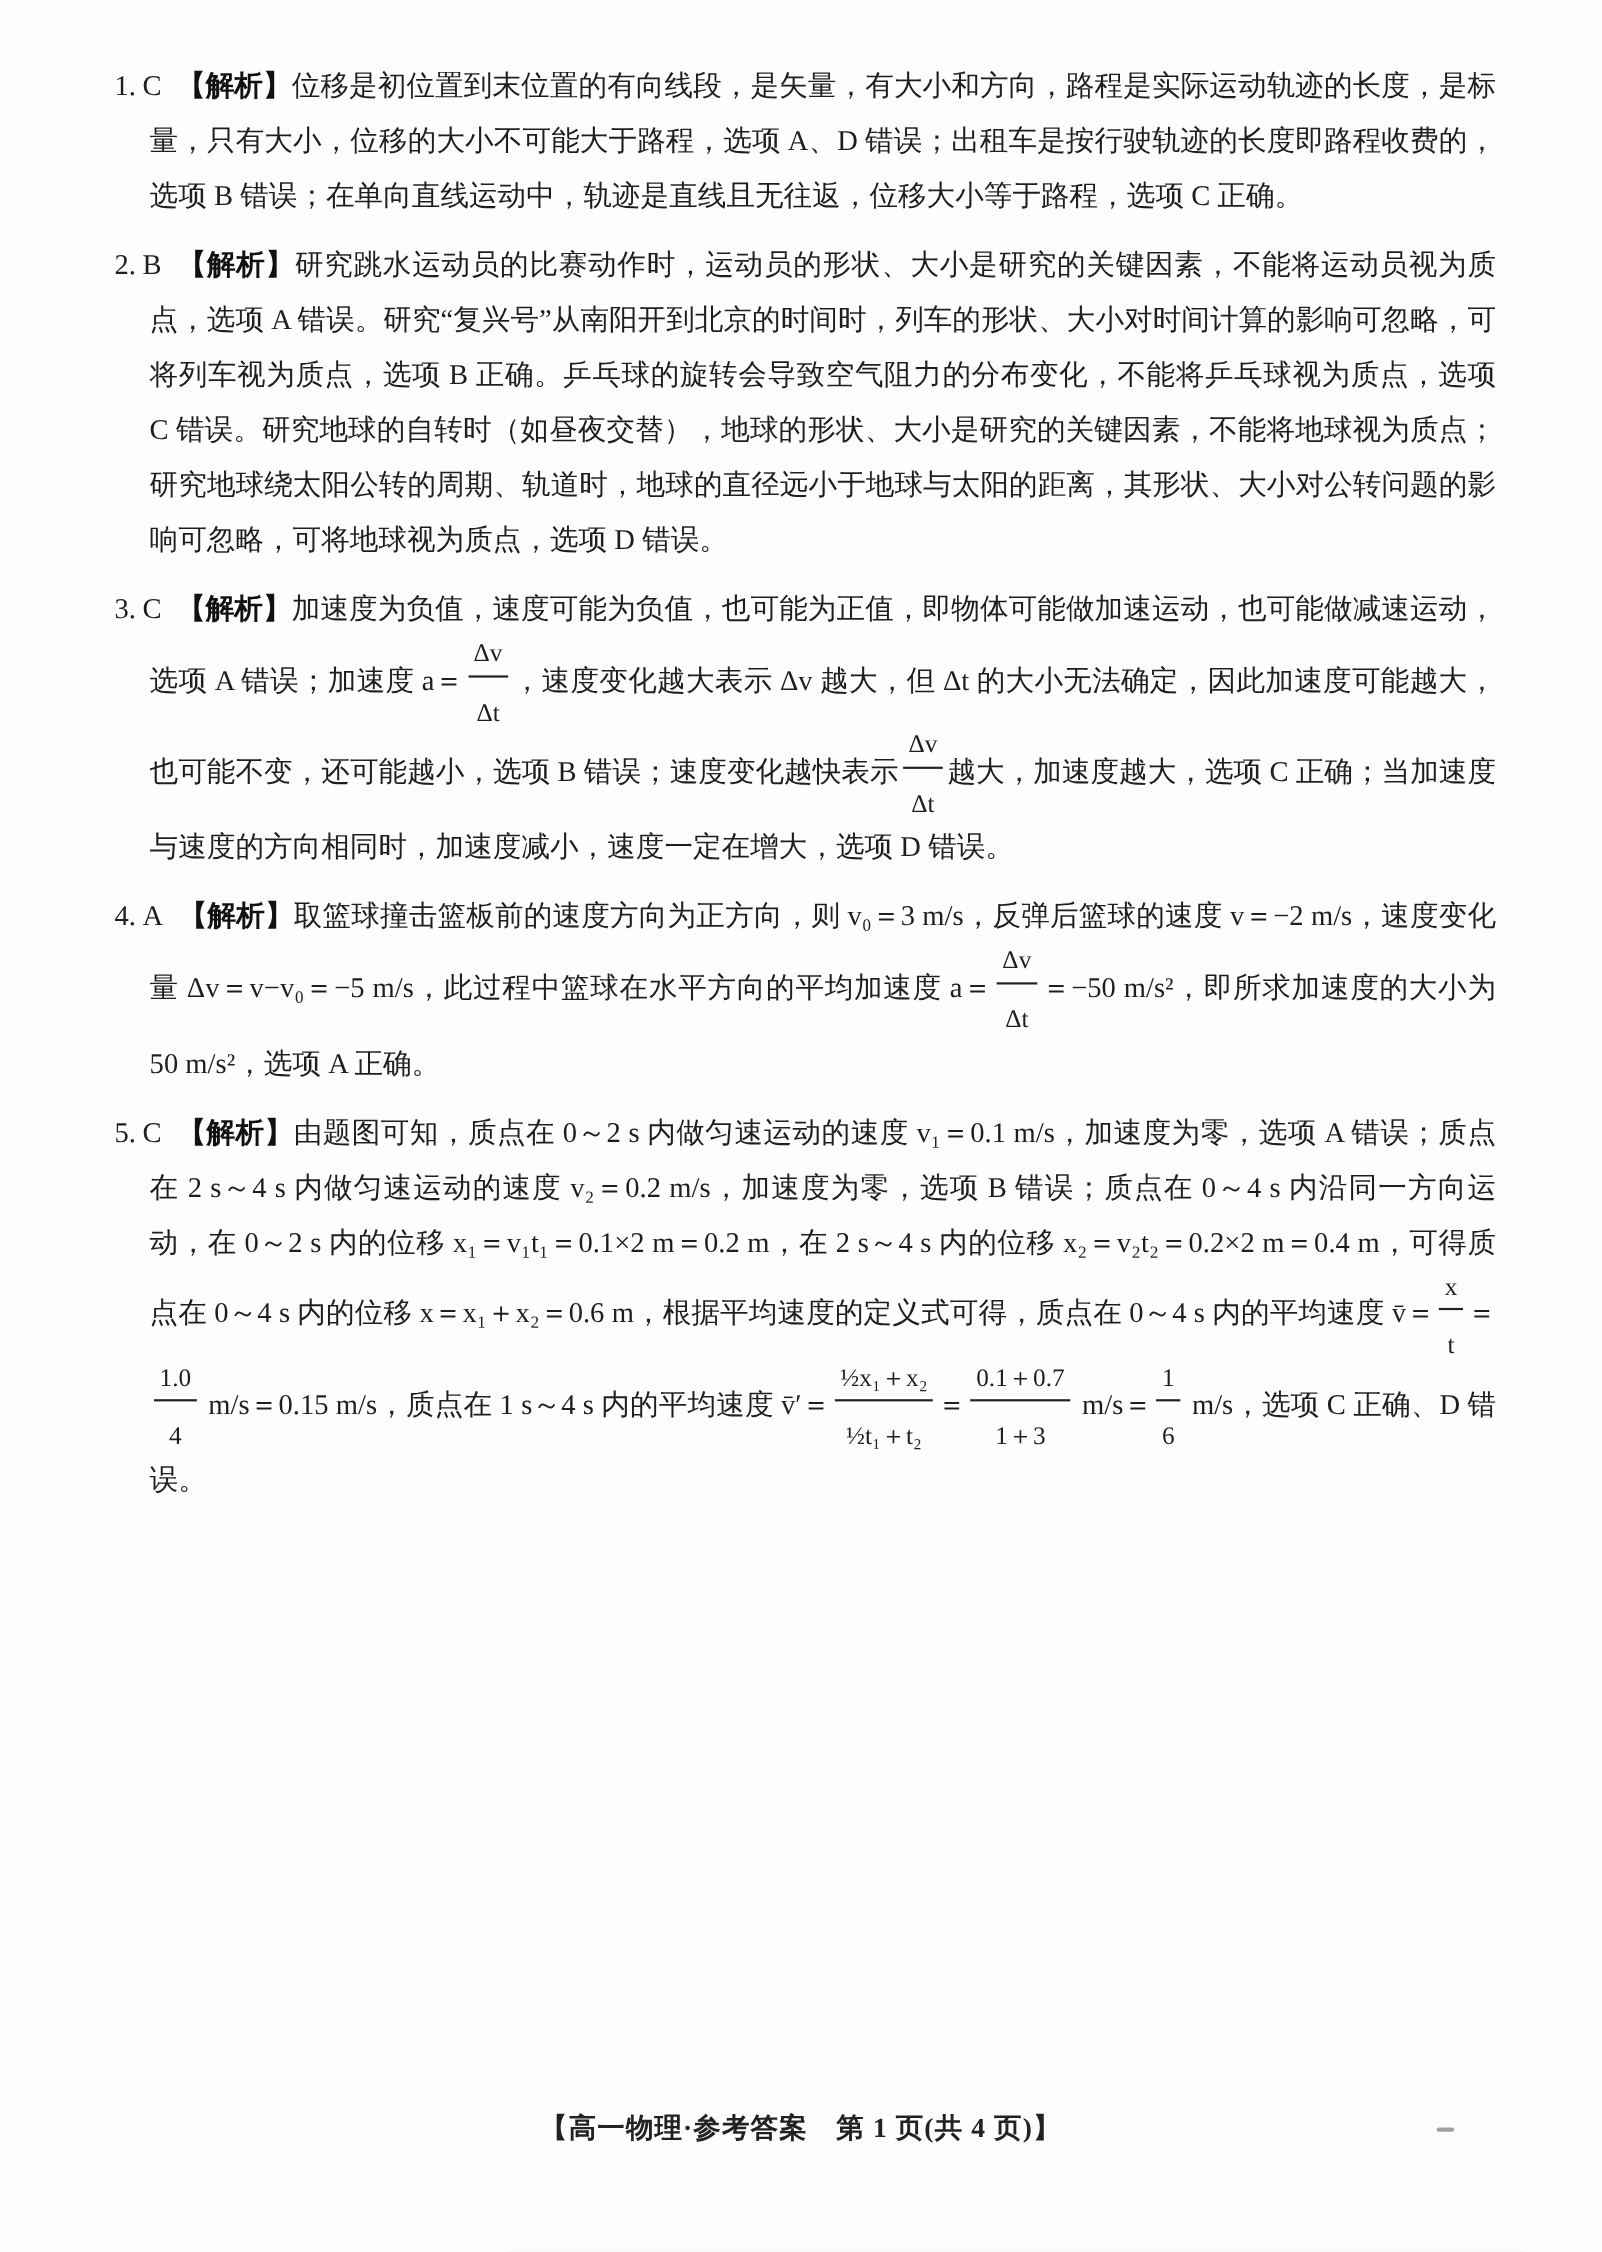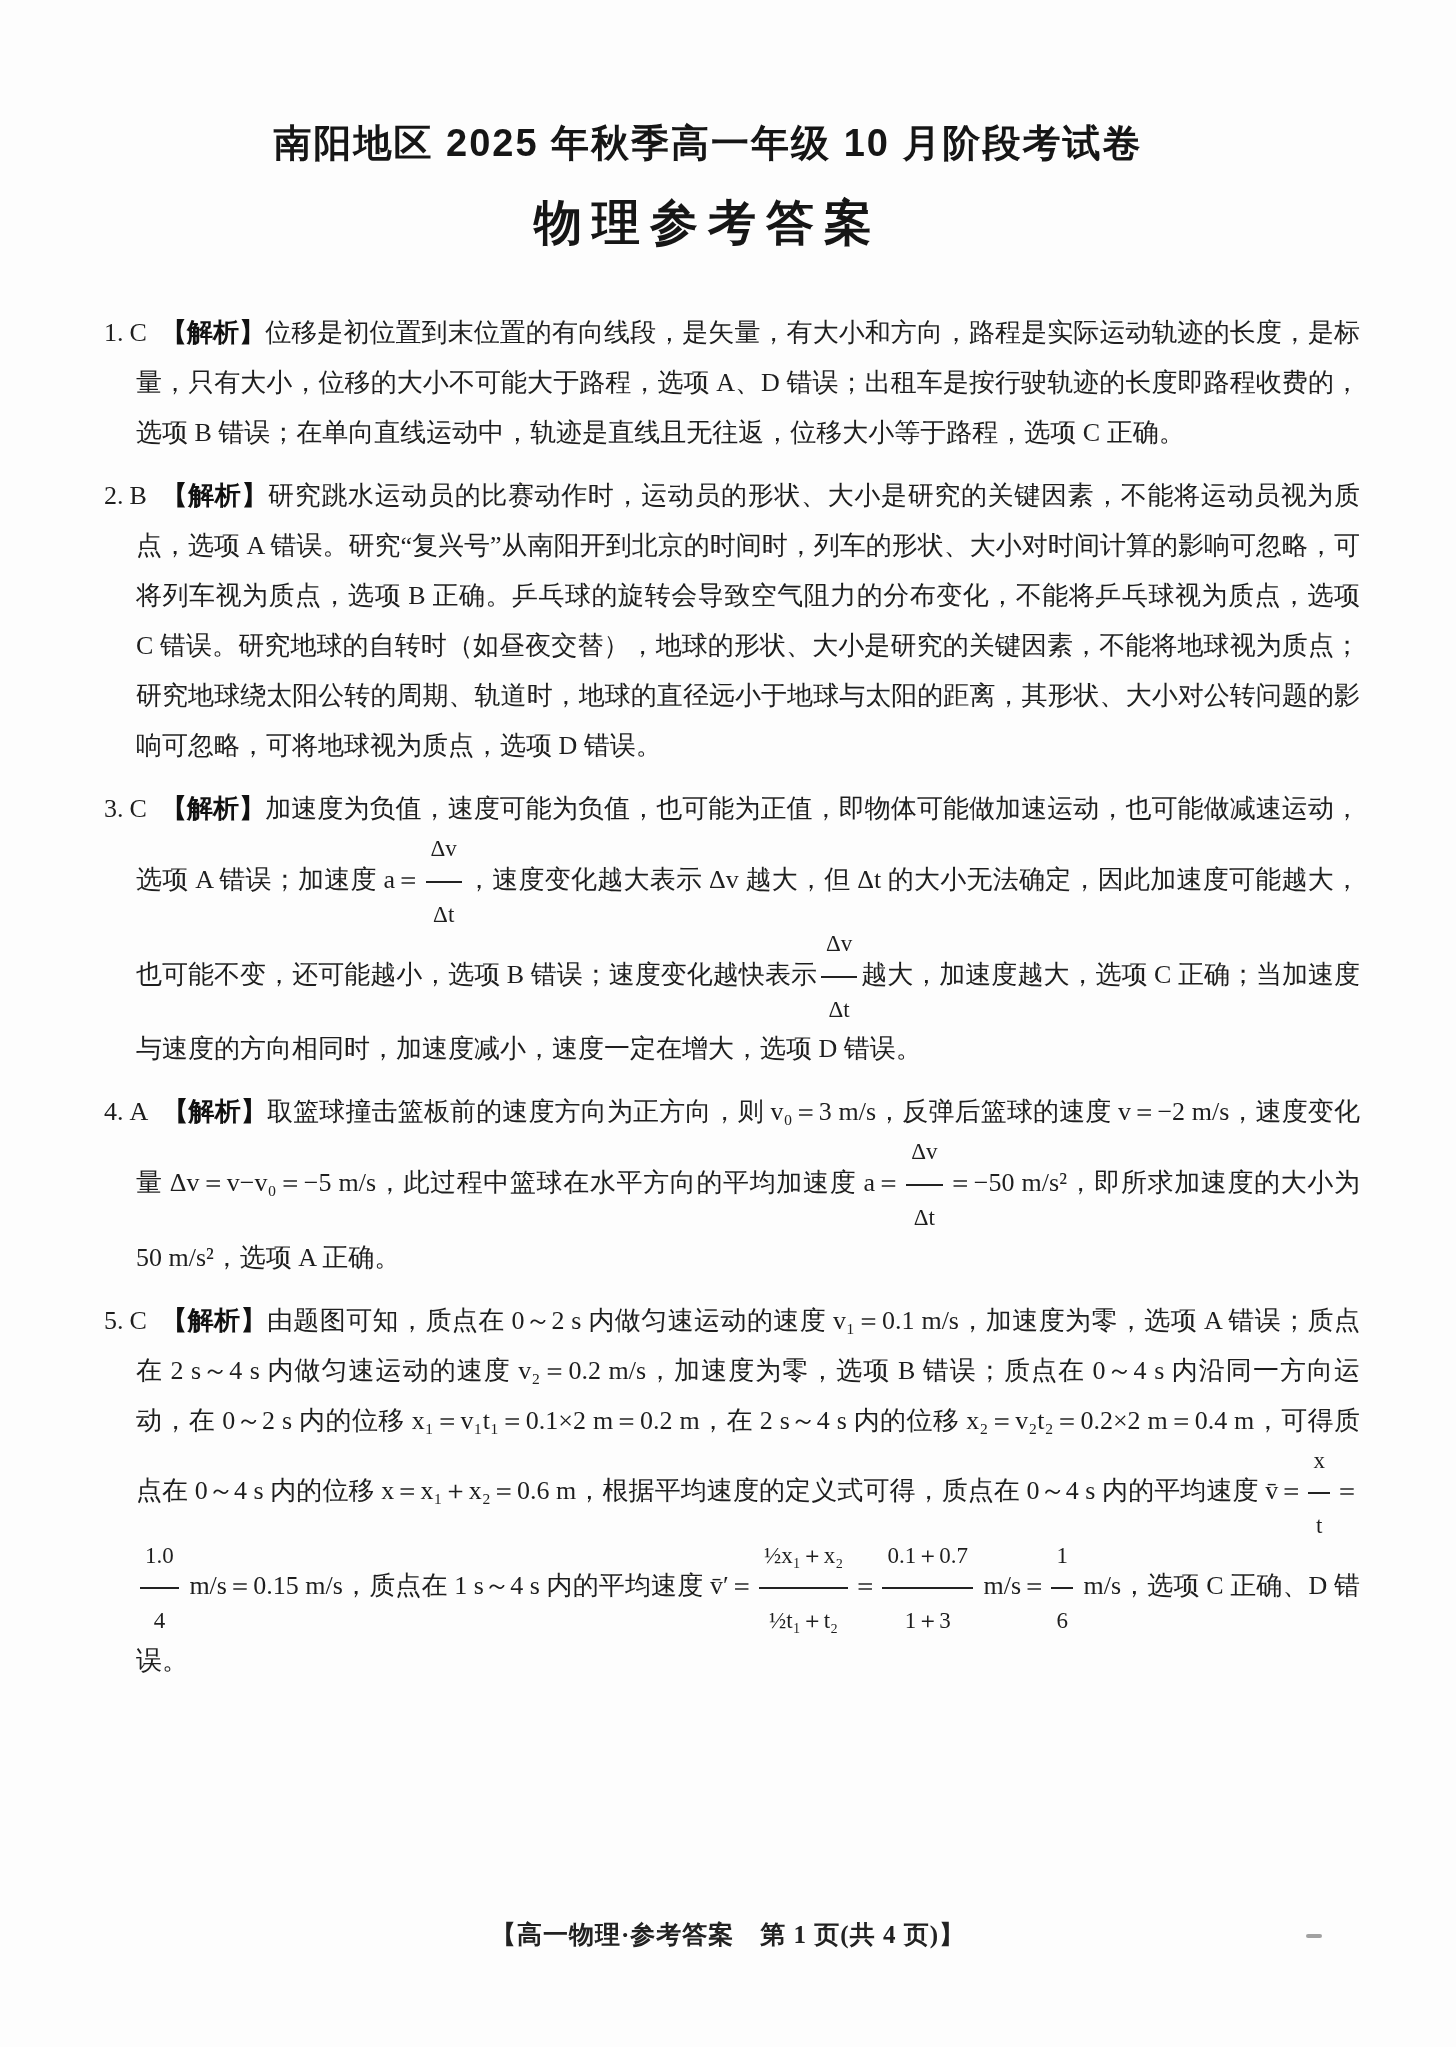--- a/index.html
+++ b/index.html
@@ -60,21 +60,21 @@
     align-items: center;
     vertical-align: middle;
     margin: 0 4px;
     font-size: 23px;
     line-height: 1.2;
     text-indent: 0;
     text-align: center;
   }
   .frac .num {
     display: block;
-    padding: 1px 5px 18px;
+    padding: 1px 5px 6px;
     border-bottom: 2px solid #222;
   }
   .frac .den {
     display: block;
     padding: 18px 5px 1px;
   }
   .footer {
     position: absolute;
     left: 0;
     right: 0;
@@ -94,24 +94,20 @@
     background: #8a8a8a;
     border-radius: 2px;
     opacity: 0.8;
   }
 </style>
 </head>
 <body>
 
 <div class="page">
 
-  <div class="heading-block">
-    <div class="doc-title">南阳地区 2025 年秋季高一年级 10 月阶段考试卷</div>
-    <div class="doc-subtitle">物理参考答案</div>
-  </div>
 
   <div class="answers">
 
     <div class="item">
       <span class="qnum">1.</span><span class="qans">C</span><span class="tag">【解析】</span><span class="body-text">位移是初位置到末位置的有向线段，是矢量，有大小和方向，路程是实际运动轨迹的长度，是标量，只有大小，位移的大小不可能大于路程，选项 A、D 错误；出租车是按行驶轨迹的长度即路程收费的，选项 B 错误；在单向直线运动中，轨迹是直线且无往返，位移大小等于路程，选项 C 正确。</span>
     </div>
 
     <div class="item">
       <span class="qnum">2.</span><span class="qans">B</span><span class="tag">【解析】</span><span class="body-text">研究跳水运动员的比赛动作时，运动员的形状、大小是研究的关键因素，不能将运动员视为质点，选项 A 错误。研究“复兴号”从南阳开到北京的时间时，列车的形状、大小对时间计算的影响可忽略，可将列车视为质点，选项 B 正确。乒乓球的旋转会导致空气阻力的分布变化，不能将乒乓球视为质点，选项 C 错误。研究地球的自转时（如昼夜交替），地球的形状、大小是研究的关键因素，不能将地球视为质点；研究地球绕太阳公转的周期、轨道时，地球的直径远小于地球与太阳的距离，其形状、大小对公转问题的影响可忽略，可将地球视为质点，选项 D 错误。</span>
     </div>

